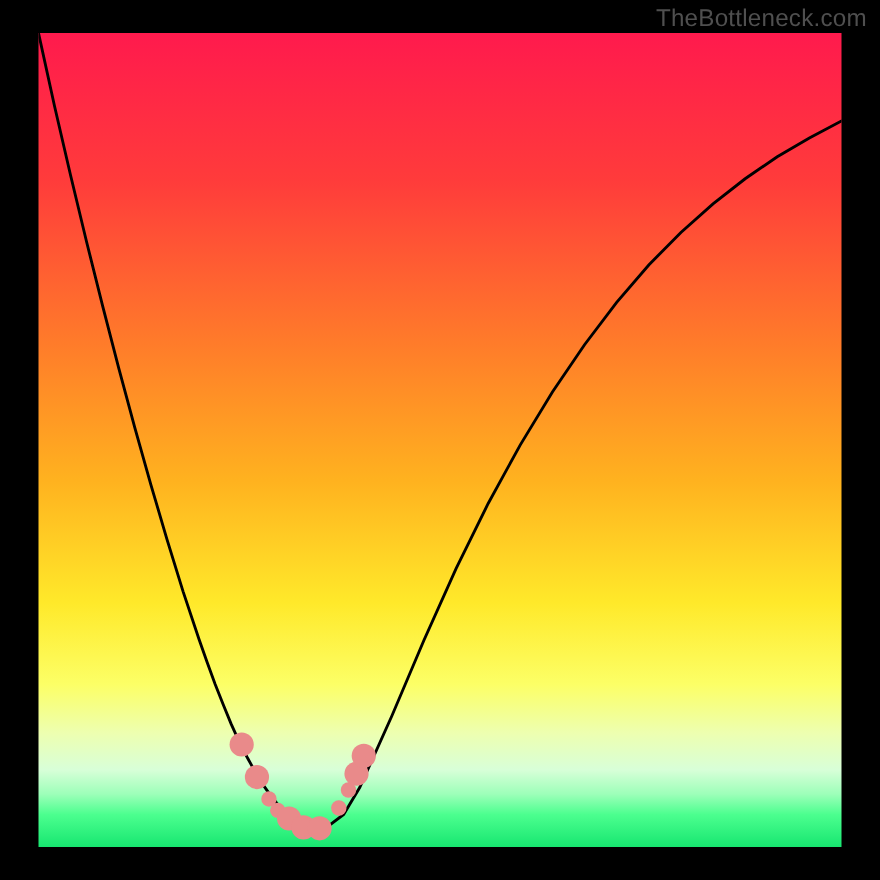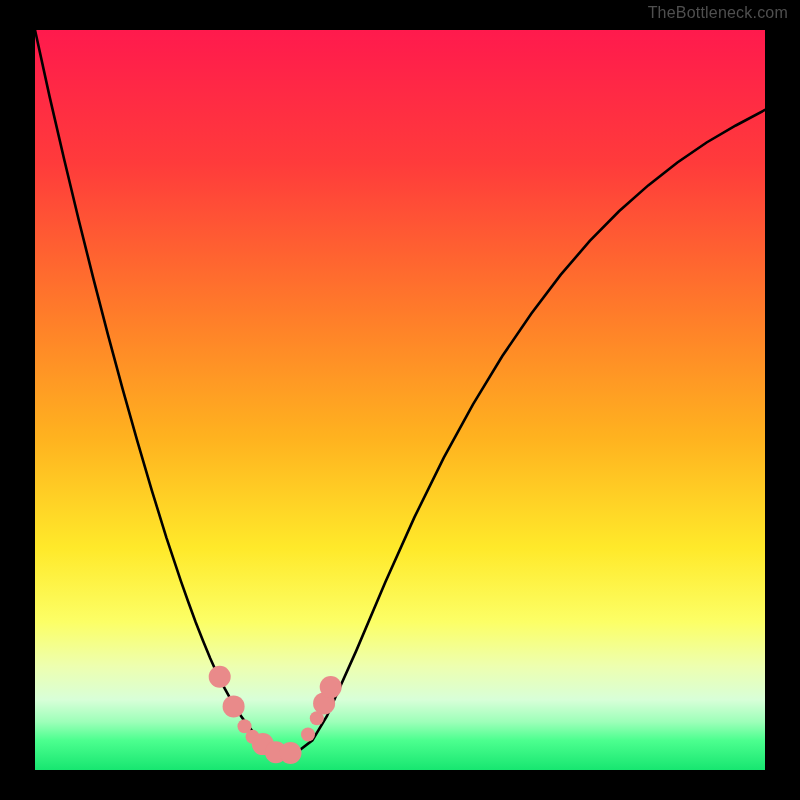--- a/index.html
+++ b/index.html
@@ -15,21 +15,21 @@
     position: relative;
     width: 800px;
     height: 800px;
     background: #000;
   }
   .watermark {
     position: absolute;
     top: 4px;
     right: 12px;
     color: #4f4f4f;
-    font-size: 16px;
+    font-size: 22px;
     letter-spacing: 0.2px;
     z-index: 5;
     font-weight: 500;
   }
   svg.plot {
     position: absolute;
     left: 0;
     top: 0;
     width: 800px;
     height: 800px;

